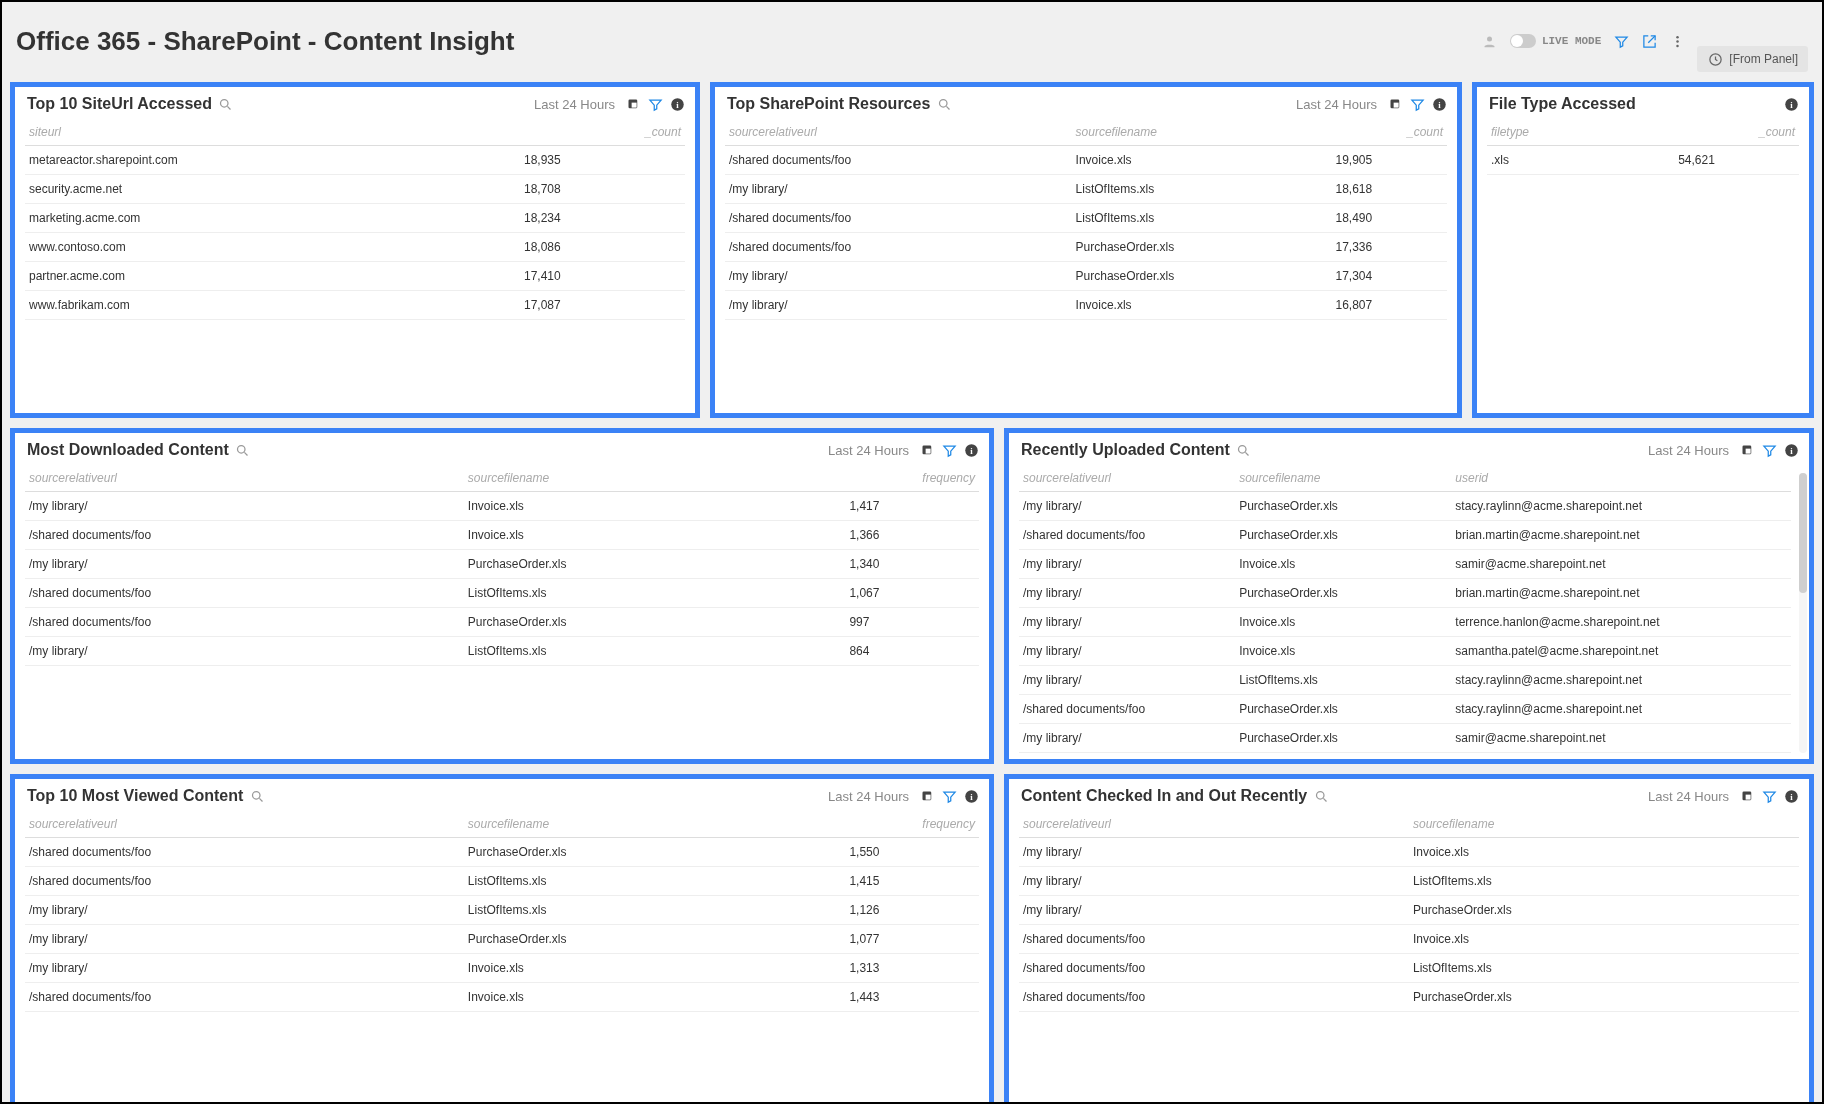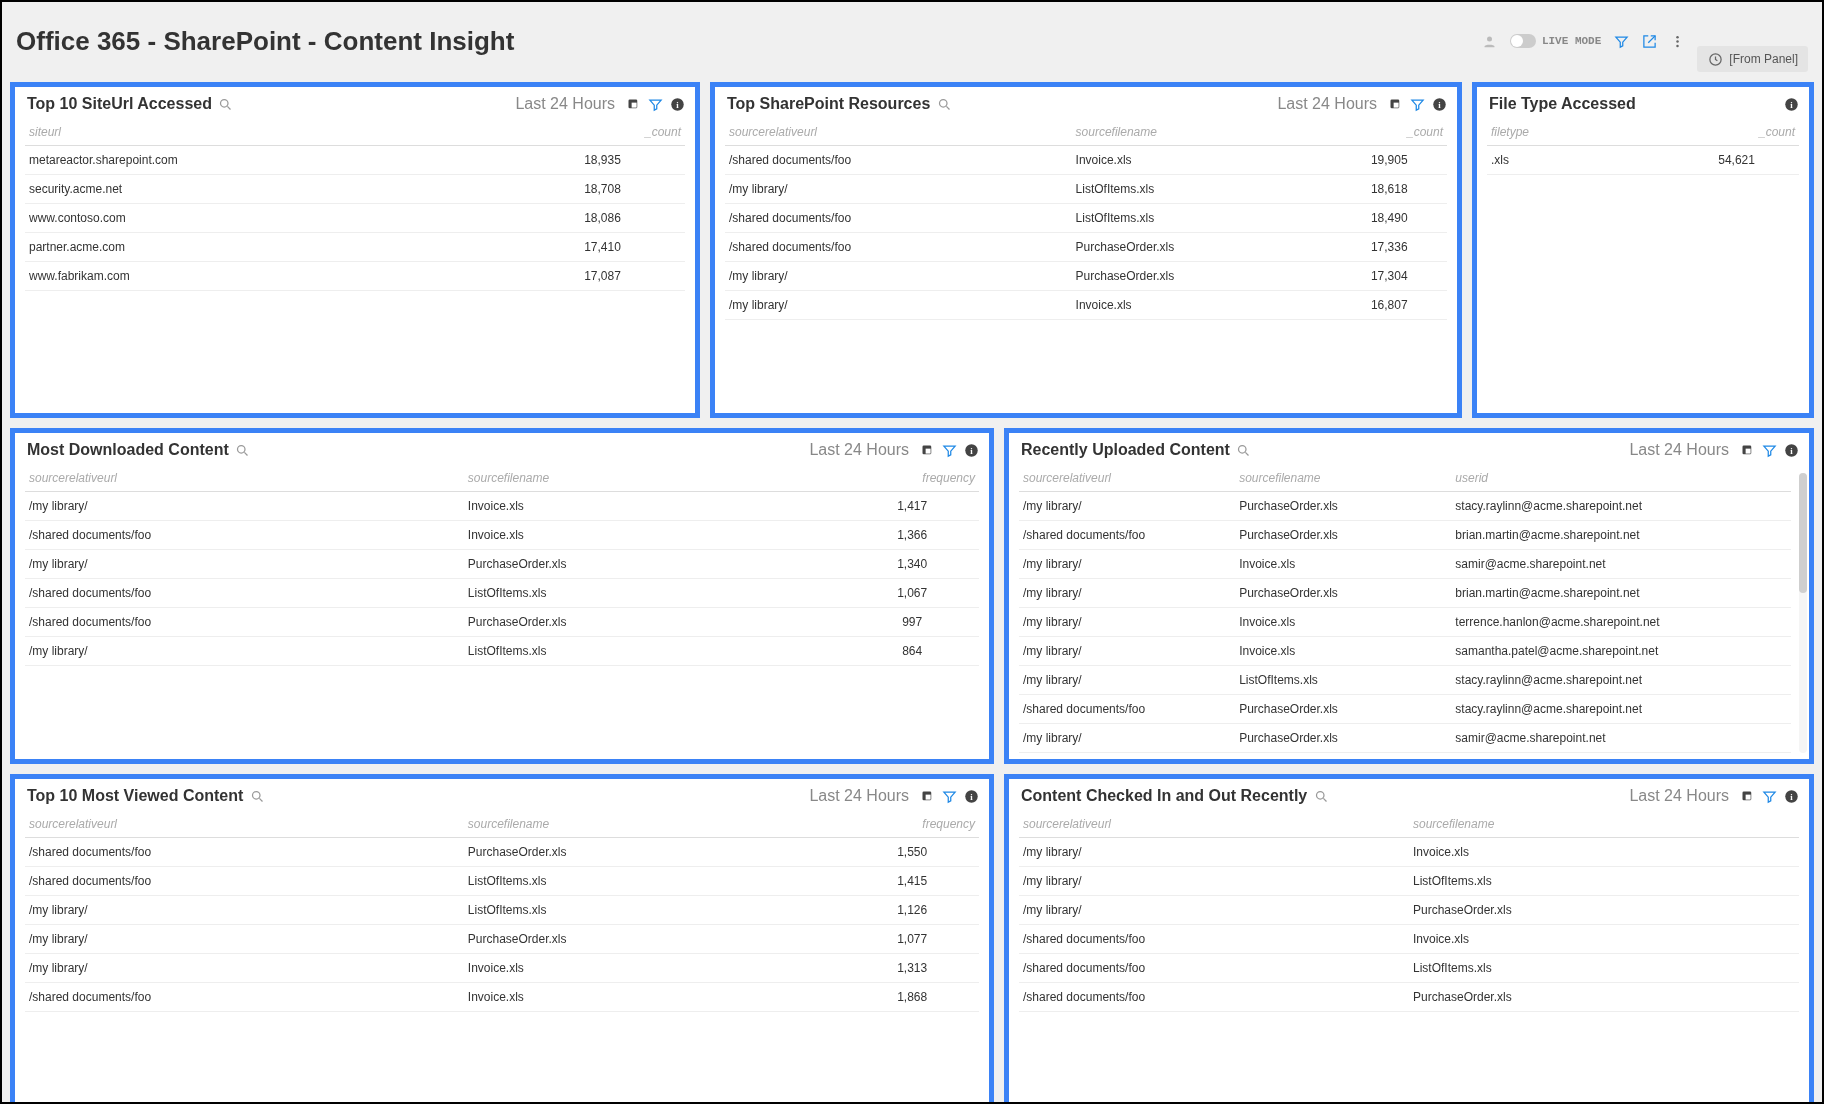--- a/index.html
+++ b/index.html
@@ -25,27 +25,27 @@
   .icon { width:16px; height:16px; display:inline-flex; align-items:center; justify-content:center; cursor:pointer; }
   .icon svg { width:15px; height:15px; }
   .from-panel {
     background:#e4e4e4; border-radius:3px; padding:5px 10px; font-size:12px;
     display:flex; align-items:center; gap:6px; color:#555;margin-top:36px;
   }
   .panel { background:#fff; border:5px solid #3b82f6; display:flex; flex-direction:column; position:relative; }
   .panel-header { display:flex; align-items:center; justify-content:space-between; padding:8px 10px 6px 12px; }
   .panel-title { font-size:16px; font-weight:600; color:#333; display:flex; align-items:center; gap:6px; }
   .panel-icons { display:flex; align-items:center; gap:6px; color:#777; }
-  .timerange-label { font-size:16px; color:#888; margin-right:4px; }
+  .timerange-label { font-size:13px; color:#888; margin-right:4px; }
   .panel-body { flex:1; overflow:hidden; padding: 0 10px 8px 10px; }
   table { width:100%; border-collapse:collapse; table-layout:fixed; }
   th { text-align:left; font-size:12px; font-weight:400; font-style:italic; color:#aaa; padding:6px 4px 6px 4px; border-bottom:1px solid #ddd; }
   th.num { text-align:right; font-style:italic; }
   td { font-size:12px; color:#333; padding:7px 4px; border-bottom:1px solid #eee; white-space:nowrap; overflow:hidden; text-overflow:ellipsis; }
-  td.num { text-align:center; }
+  td.num { text-align:left; }
   
   .fake-scroll { position:absolute; right:2px; top:40px; bottom:6px; width:8px; background:#f5f5f5; border-radius:4px; }
   .fake-scroll-thumb { position:absolute; right:2px; top:40px; width:8px; height:120px; background:#cfcfcf; border-radius:4px; }
   .small-mag { color:#888; }
   .funnel-blue { color:#1e88e5; }
   
   .rows { display:flex; flex-direction:column; gap:10px; padding:0 8px 8px 8px; flex:1; }
   .row { display:flex; gap:10px; }
   .row1 .panel:nth-child(1){ flex:0 0 690px; }
   .row1 .panel:nth-child(2){ flex:0 0 752px; }
@@ -157,20 +157,24 @@
             <tbody id="tb-top10site">
                 <tr>
                   <td>metareactor.sharepoint.com</td>
                   <td class="num">18,935</td>
                 </tr>
                 <tr>
                   <td>security.acme.net</td>
                   <td class="num">18,708</td>
                 </tr>
                 <tr>
+                  <td>marketing.acme.com</td>
+                  <td class="num">18,234</td>
+                </tr>
+                <tr>
                   <td>www.contoso.com</td>
                   <td class="num">18,086</td>
                 </tr>
                 <tr>
                   <td>partner.acme.com</td>
                   <td class="num">17,410</td>
                 </tr>
                 <tr>
                   <td>www.fabrikam.com</td>
                   <td class="num">17,087</td>
@@ -551,21 +555,21 @@
                   <td class="num">1,077</td>
                 </tr>
                 <tr>
                   <td>/my library/</td>
                   <td>Invoice.xls</td>
                   <td class="num">1,313</td>
                 </tr>
                 <tr>
                   <td>/shared documents/foo</td>
                   <td>Invoice.xls</td>
-                  <td class="num">1,868</td>
+                  <td class="num">1,443</td>
                 </tr>
               </tbody>
           </table>
         </div>
       </div>
 
       <div class="panel">
         <div class="panel-header">
           <div class="panel-title">
             <span>Content Checked In and Out Recently</span>

